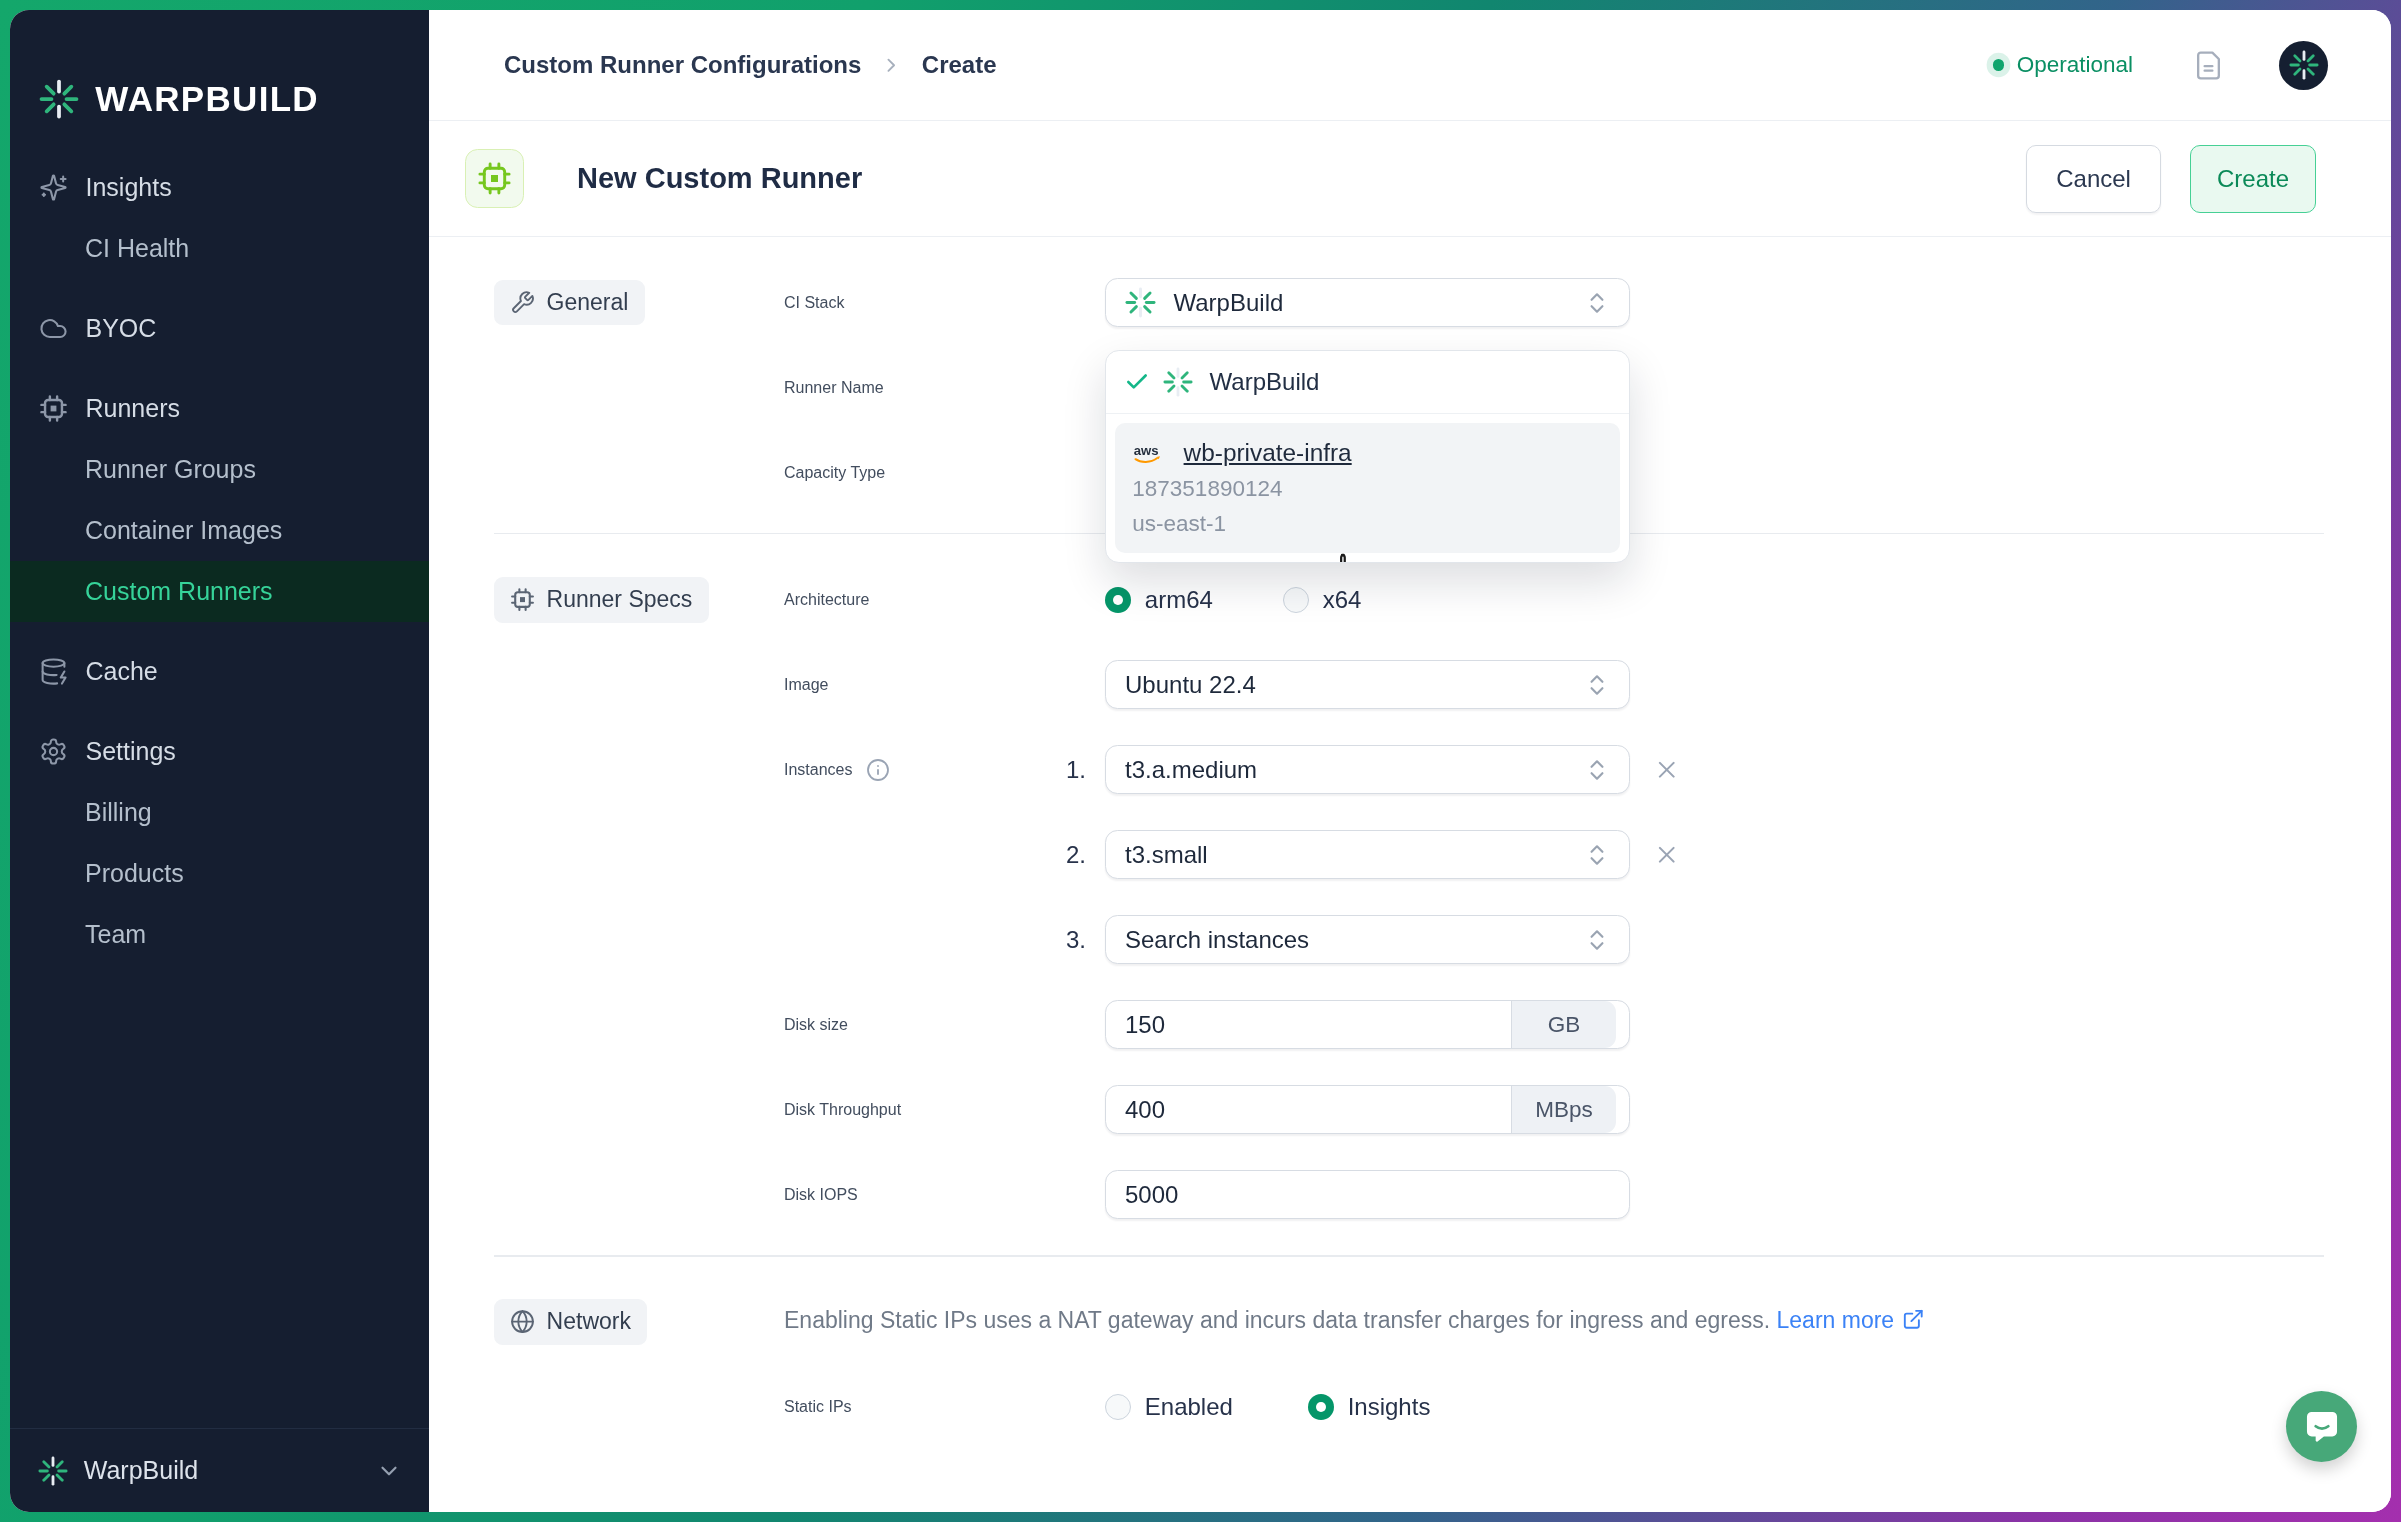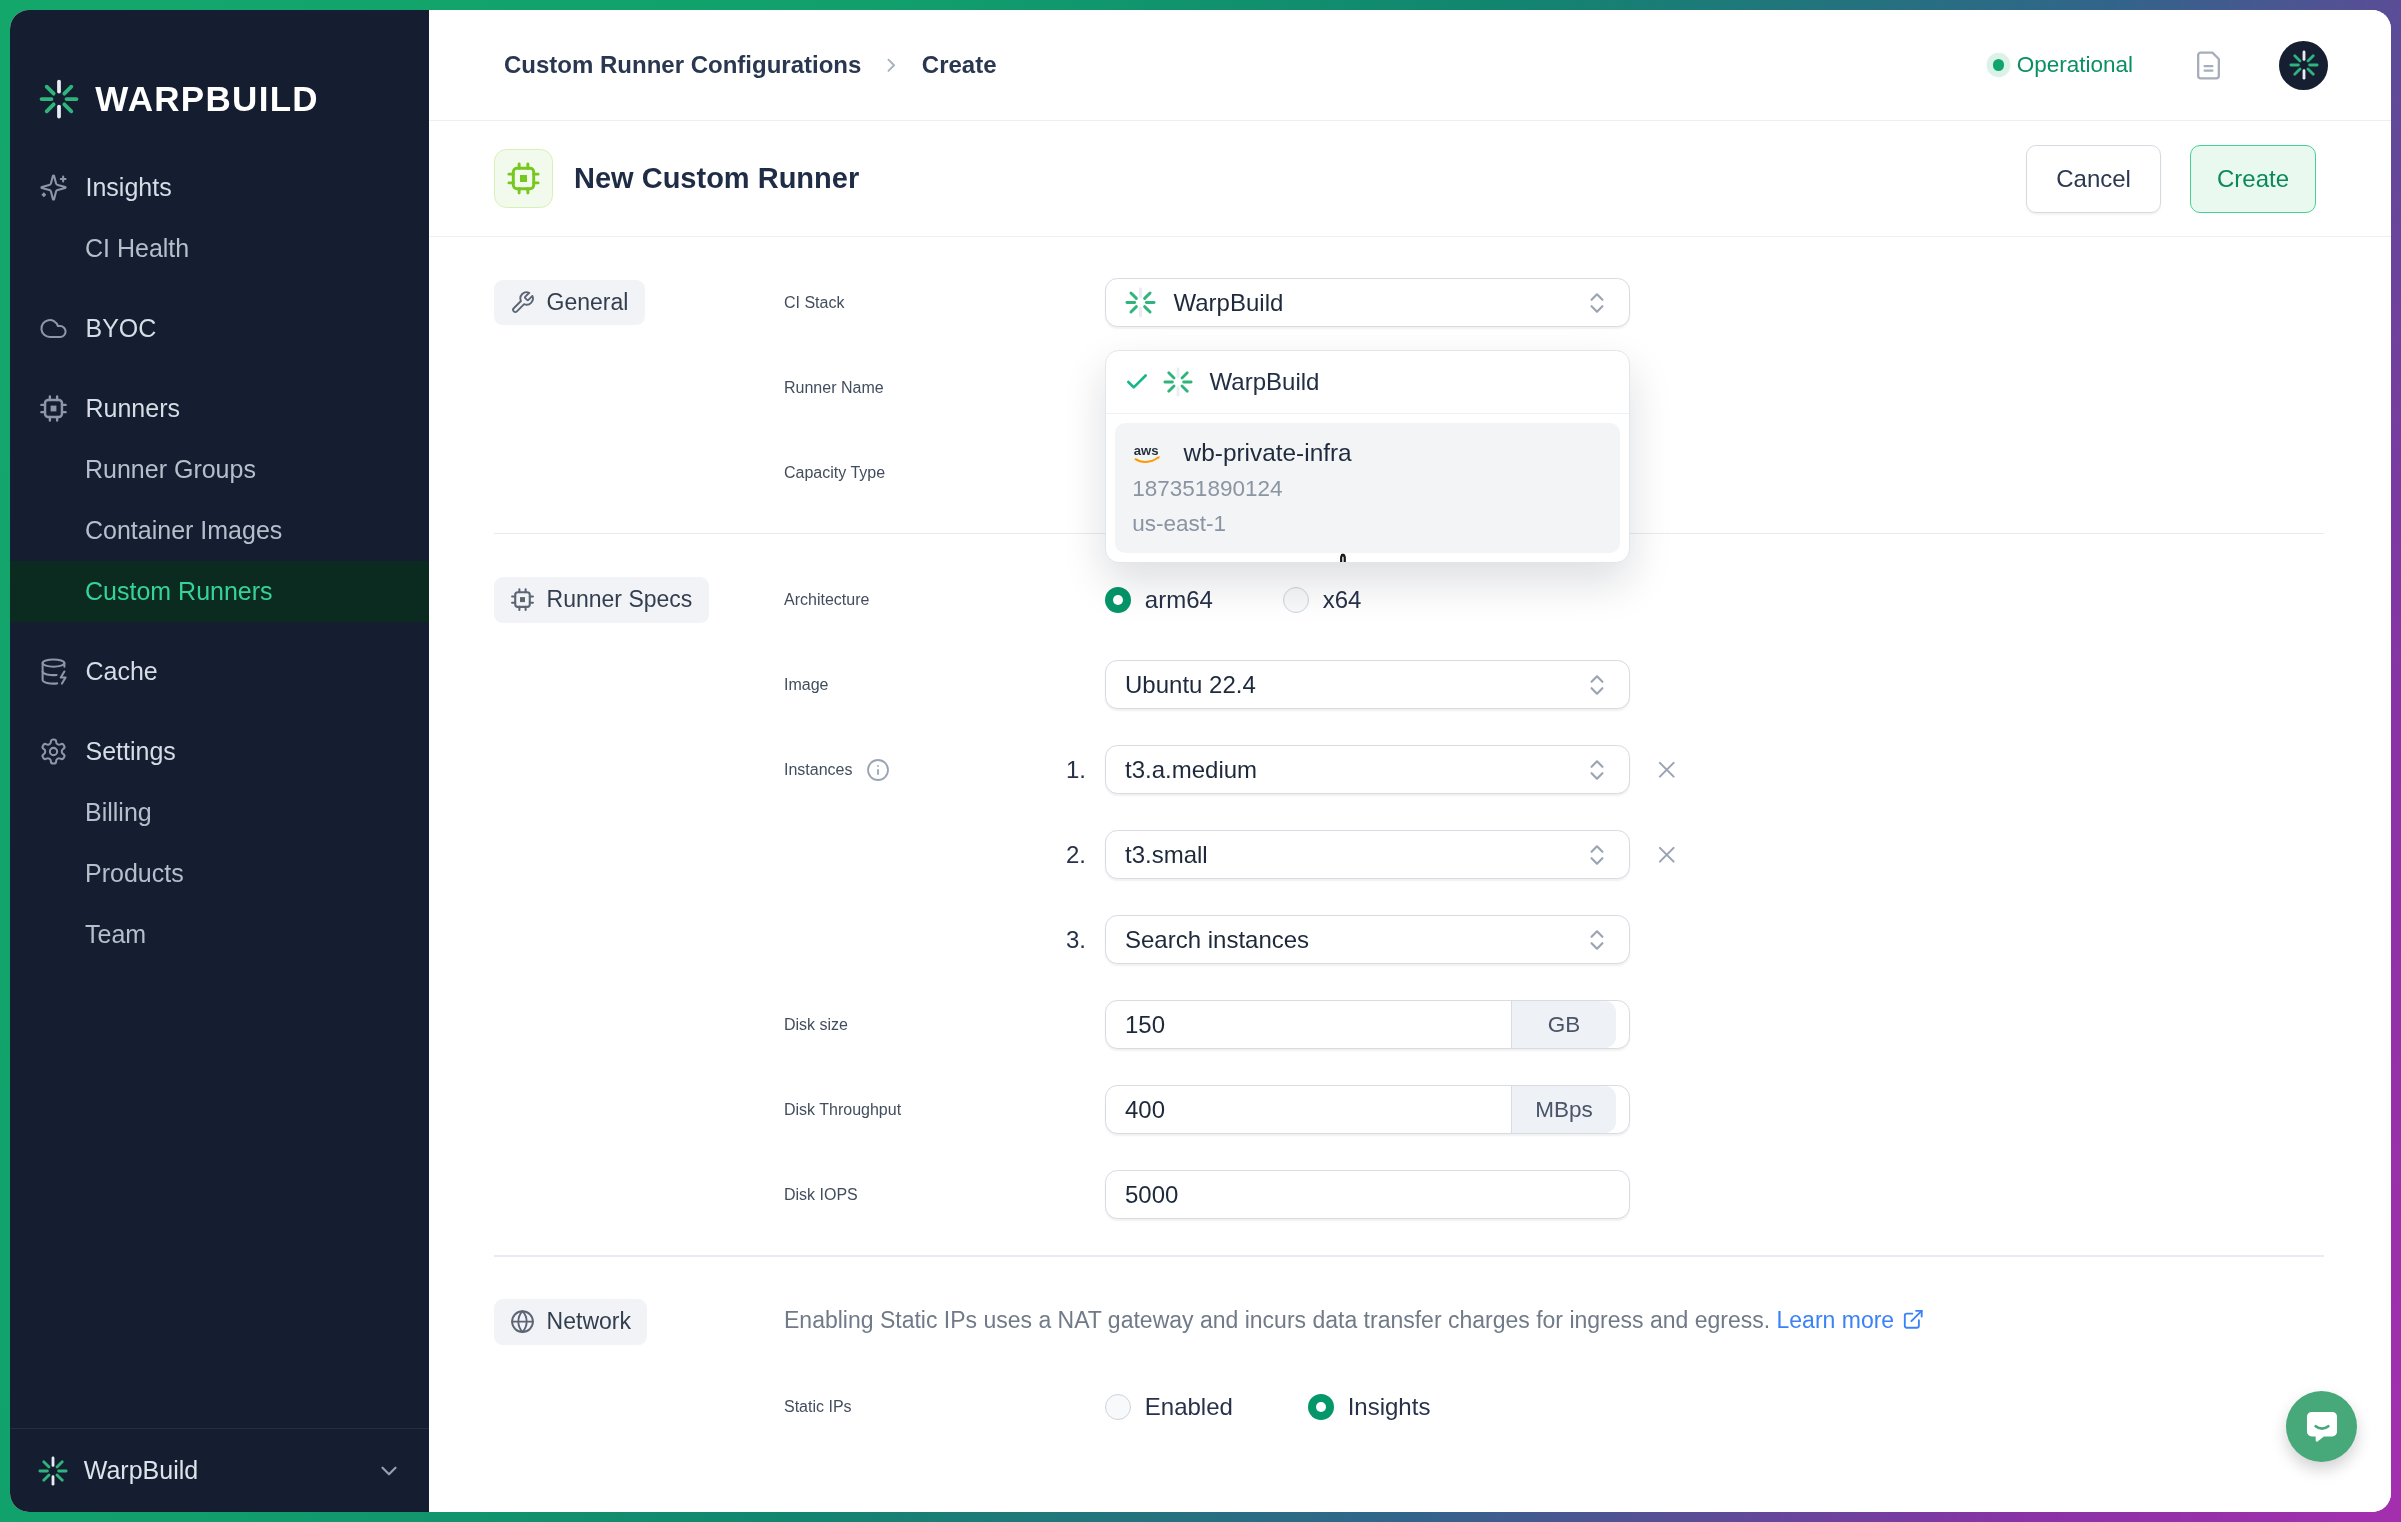--- a/index.html
+++ b/index.html
@@ -36,21 +36,21 @@
   .crumb-sep { margin:0 19px; color:#a7b0bd; display:flex; }
   .tb-right { margin-left:auto; display:flex; align-items:center; }
   .status { display:flex; align-items:center; gap:12.5px; font-size:22.5px; font-weight:500; color:#0a8f63; }
   .dot { width:11.3px; height:11.3px; border-radius:50%; background:#10a56d;
     box-shadow:0 0 0 6.3px rgba(16,165,109,.15); }
   .doc-ic { margin-left:60px; color:#a6aebc; display:flex; }
   .avatar { margin-left:55px; width:49px; height:49px; border-radius:50%; background:#151f31;
     display:flex; align-items:center; justify-content:center; cursor:pointer; }
 
   .pagehead { height:116px; flex:none; border-bottom:1.3px solid #eceff3; display:flex;
-    align-items:center; padding:0 75px 0 65px; }
+    align-items:center; padding:0 75px 0 36px;gap:32px; }
   .hbadge { width:59px; height:59px; border-radius:12.5px; background:#f2faee;
     border:1.9px solid #d9f0b4; display:flex; align-items:center; justify-content:center; }
   .hbadge svg { width:35px; height:35px; color:#76c71e; }
   .htitle { margin-left:21px; font-size:29px; font-weight:600; color:#1f2c45; }
   .hbtns { margin-left:auto; display:flex; gap:29px; }
   .btn { height:68px; border-radius:10px; display:flex; align-items:center; font-size:24px;
     font-weight:500; cursor:pointer; }
   .btn.cancel { background:#fff; border:1.3px solid #d5dae1; color:#2b3850; padding:0 29px;
     box-shadow:0 1.3px 1.9px rgba(16,24,40,.05); }
   .btn.create { background:#e9f9f0; border:1.3px solid #46d095; color:#0b8a58; padding:0 26px; }
@@ -96,21 +96,21 @@
     background:#fff; border:1.3px solid #e2e6eb; border-radius:13.8px;
     box-shadow:0 19px 44px rgba(15,23,42,.14); overflow:hidden; }
   .opt1 { height:63px; display:flex; align-items:center; padding:0 17.5px;
     border-bottom:1.3px solid #eef1f4; cursor:pointer; }
   .opt1 .check { color:#14b789; display:flex; }
   .opt1 .lg { margin-left:13.8px; display:flex; }
   .opt1 .nm { margin-left:16.3px; font-size:24px; color:#222f44; }
   .opt2wrap { padding:8.8px; }
   .opt2 { background:#f2f4f6; border-radius:10px; padding:16.3px 17.5px; cursor:pointer; position:relative; }
   .opt2 .trow { display:flex; align-items:center; }
-  .opt2 .nm { margin-left:16.3px; font-size:24.4px; font-weight:500; color:#1f2a3c; }
+  .opt2 .nm { margin-left:16.3px; font-size:24.4px; font-weight:500; color:#1f2a3c;text-decoration:underline; }
   .opt2 .sub { font-size:22.5px; color:#8b94a2; margin-top:8.8px; }
   .cursor-ic { position:absolute; left:213px; top:128px; width:41px; height:48px; z-index:21; }
 
   .chat { position:absolute; right:34px; bottom:50px; width:71px; height:71px; border-radius:50%;
     background:#47a879; display:flex; align-items:center; justify-content:center;
     box-shadow:0 7.5px 16.3px rgba(0,0,0,.18); cursor:pointer; }
 </style>
 </head>
 <body>
 

